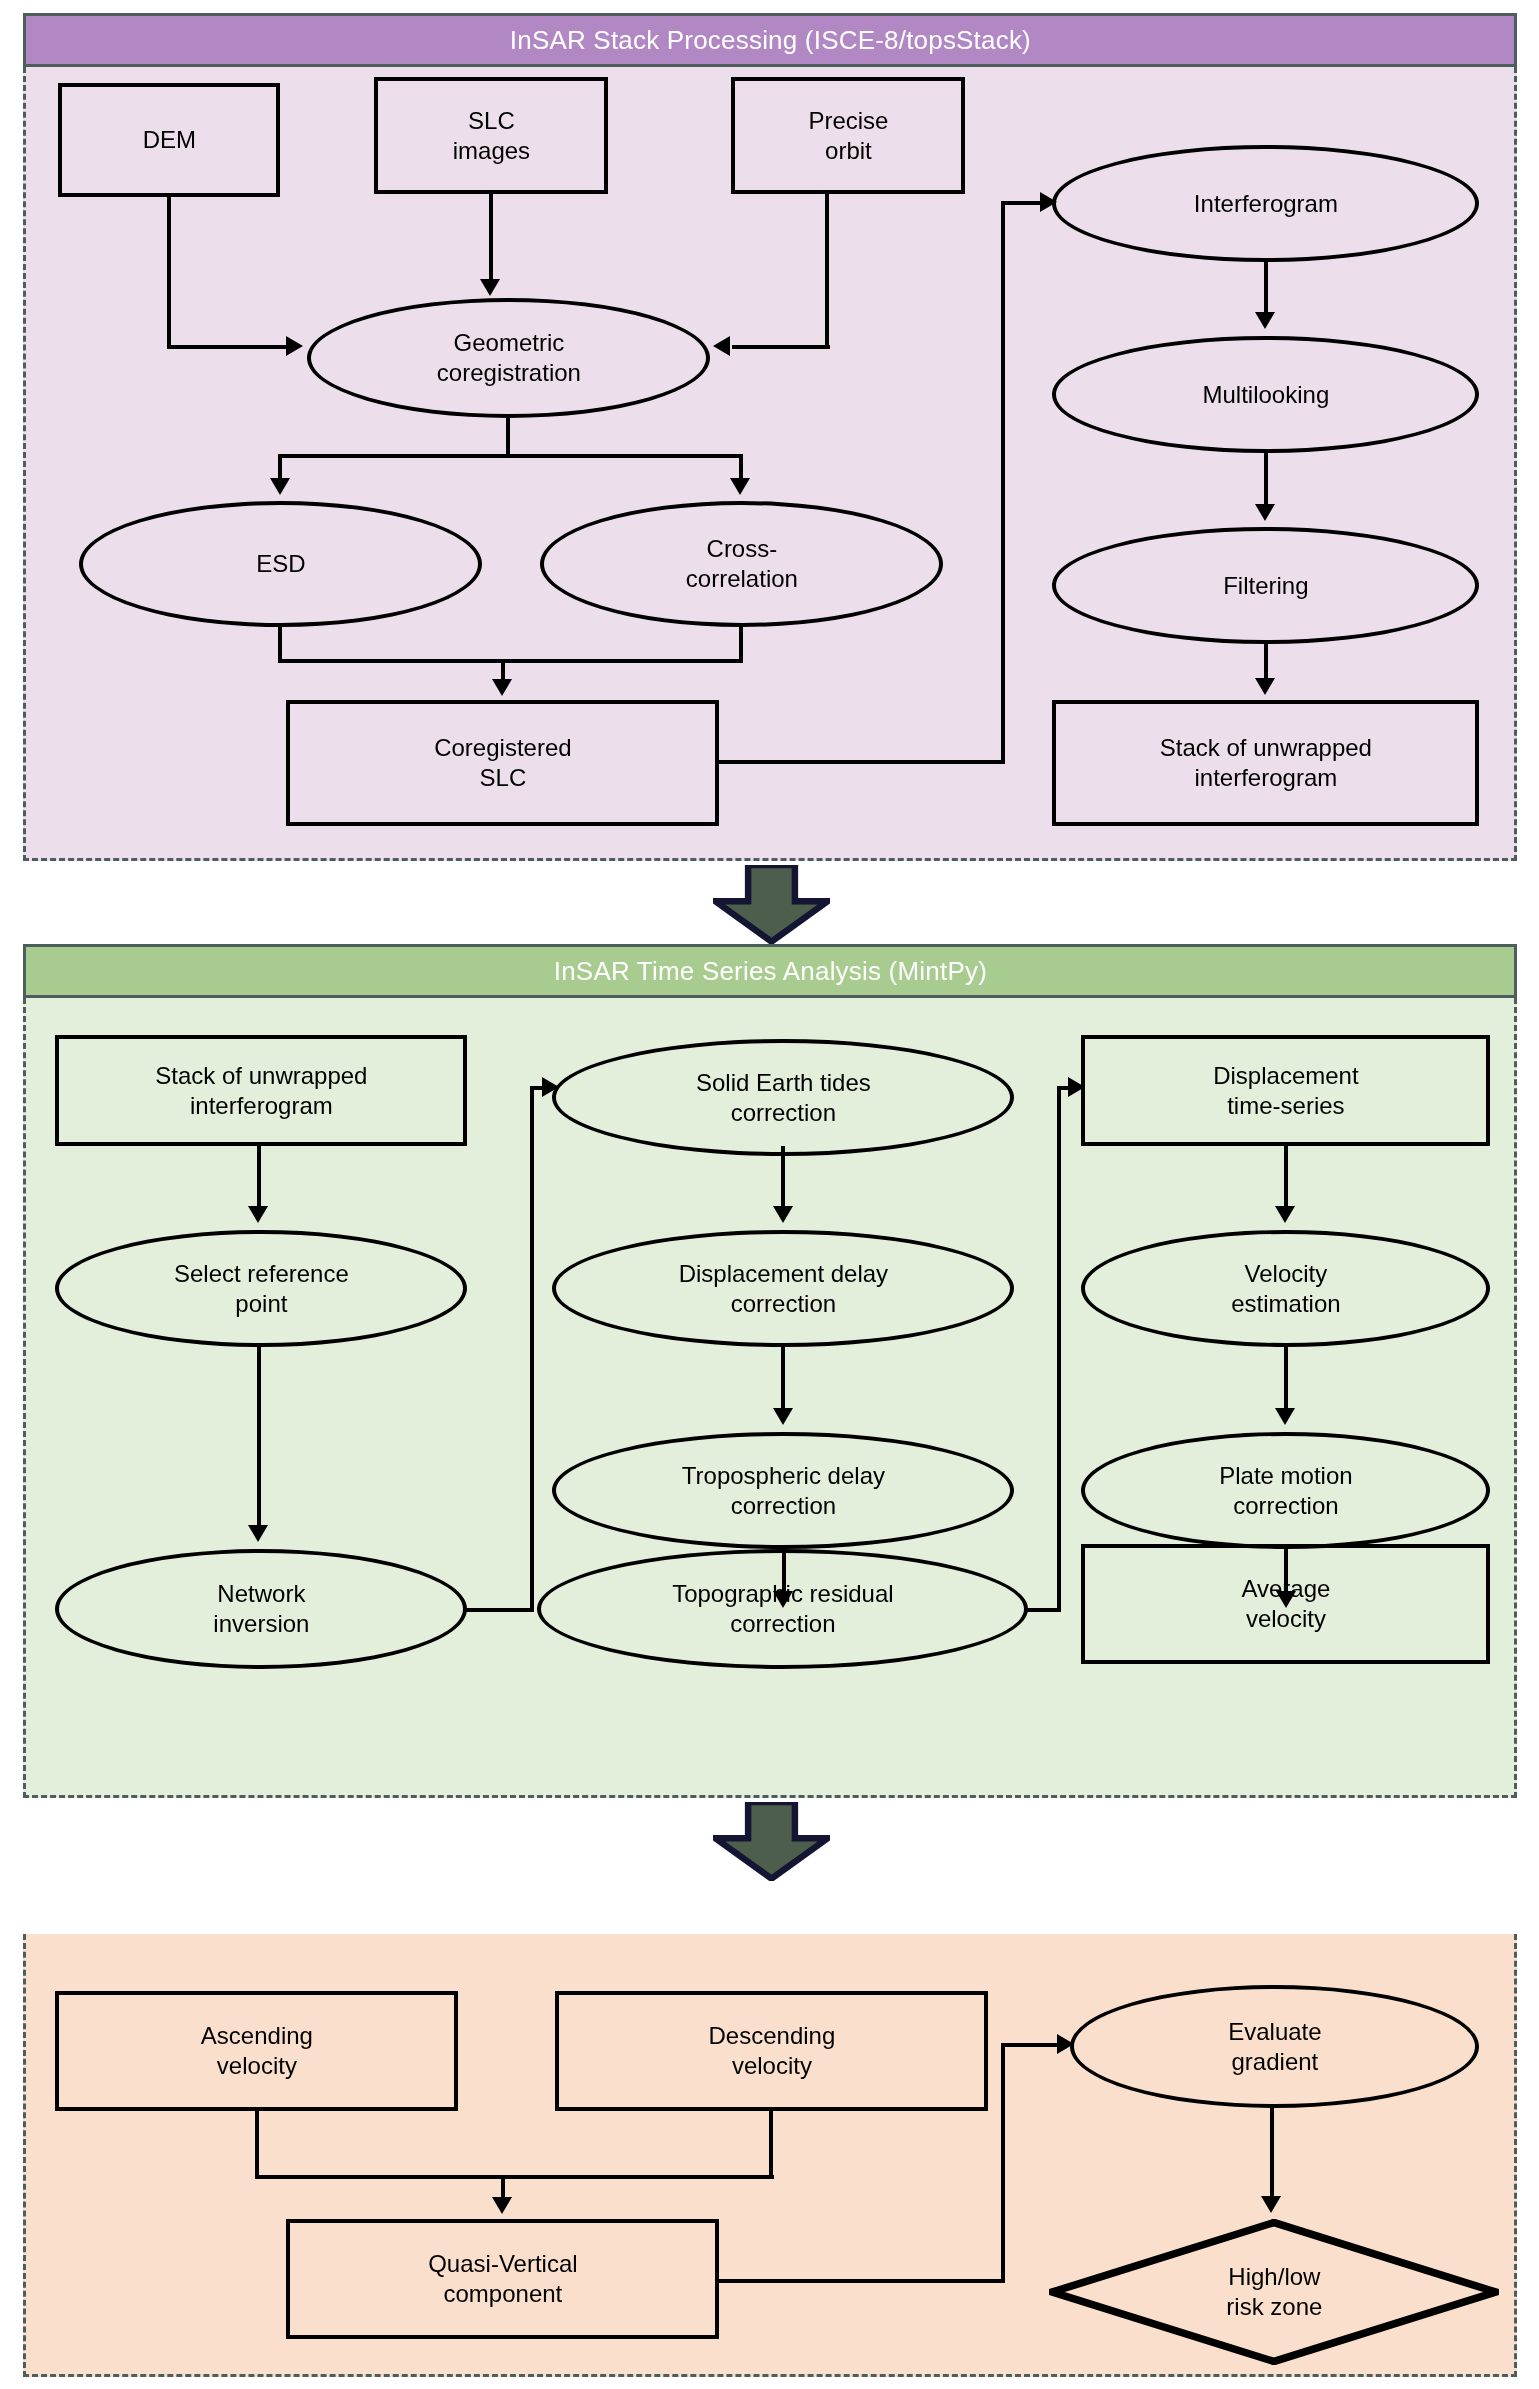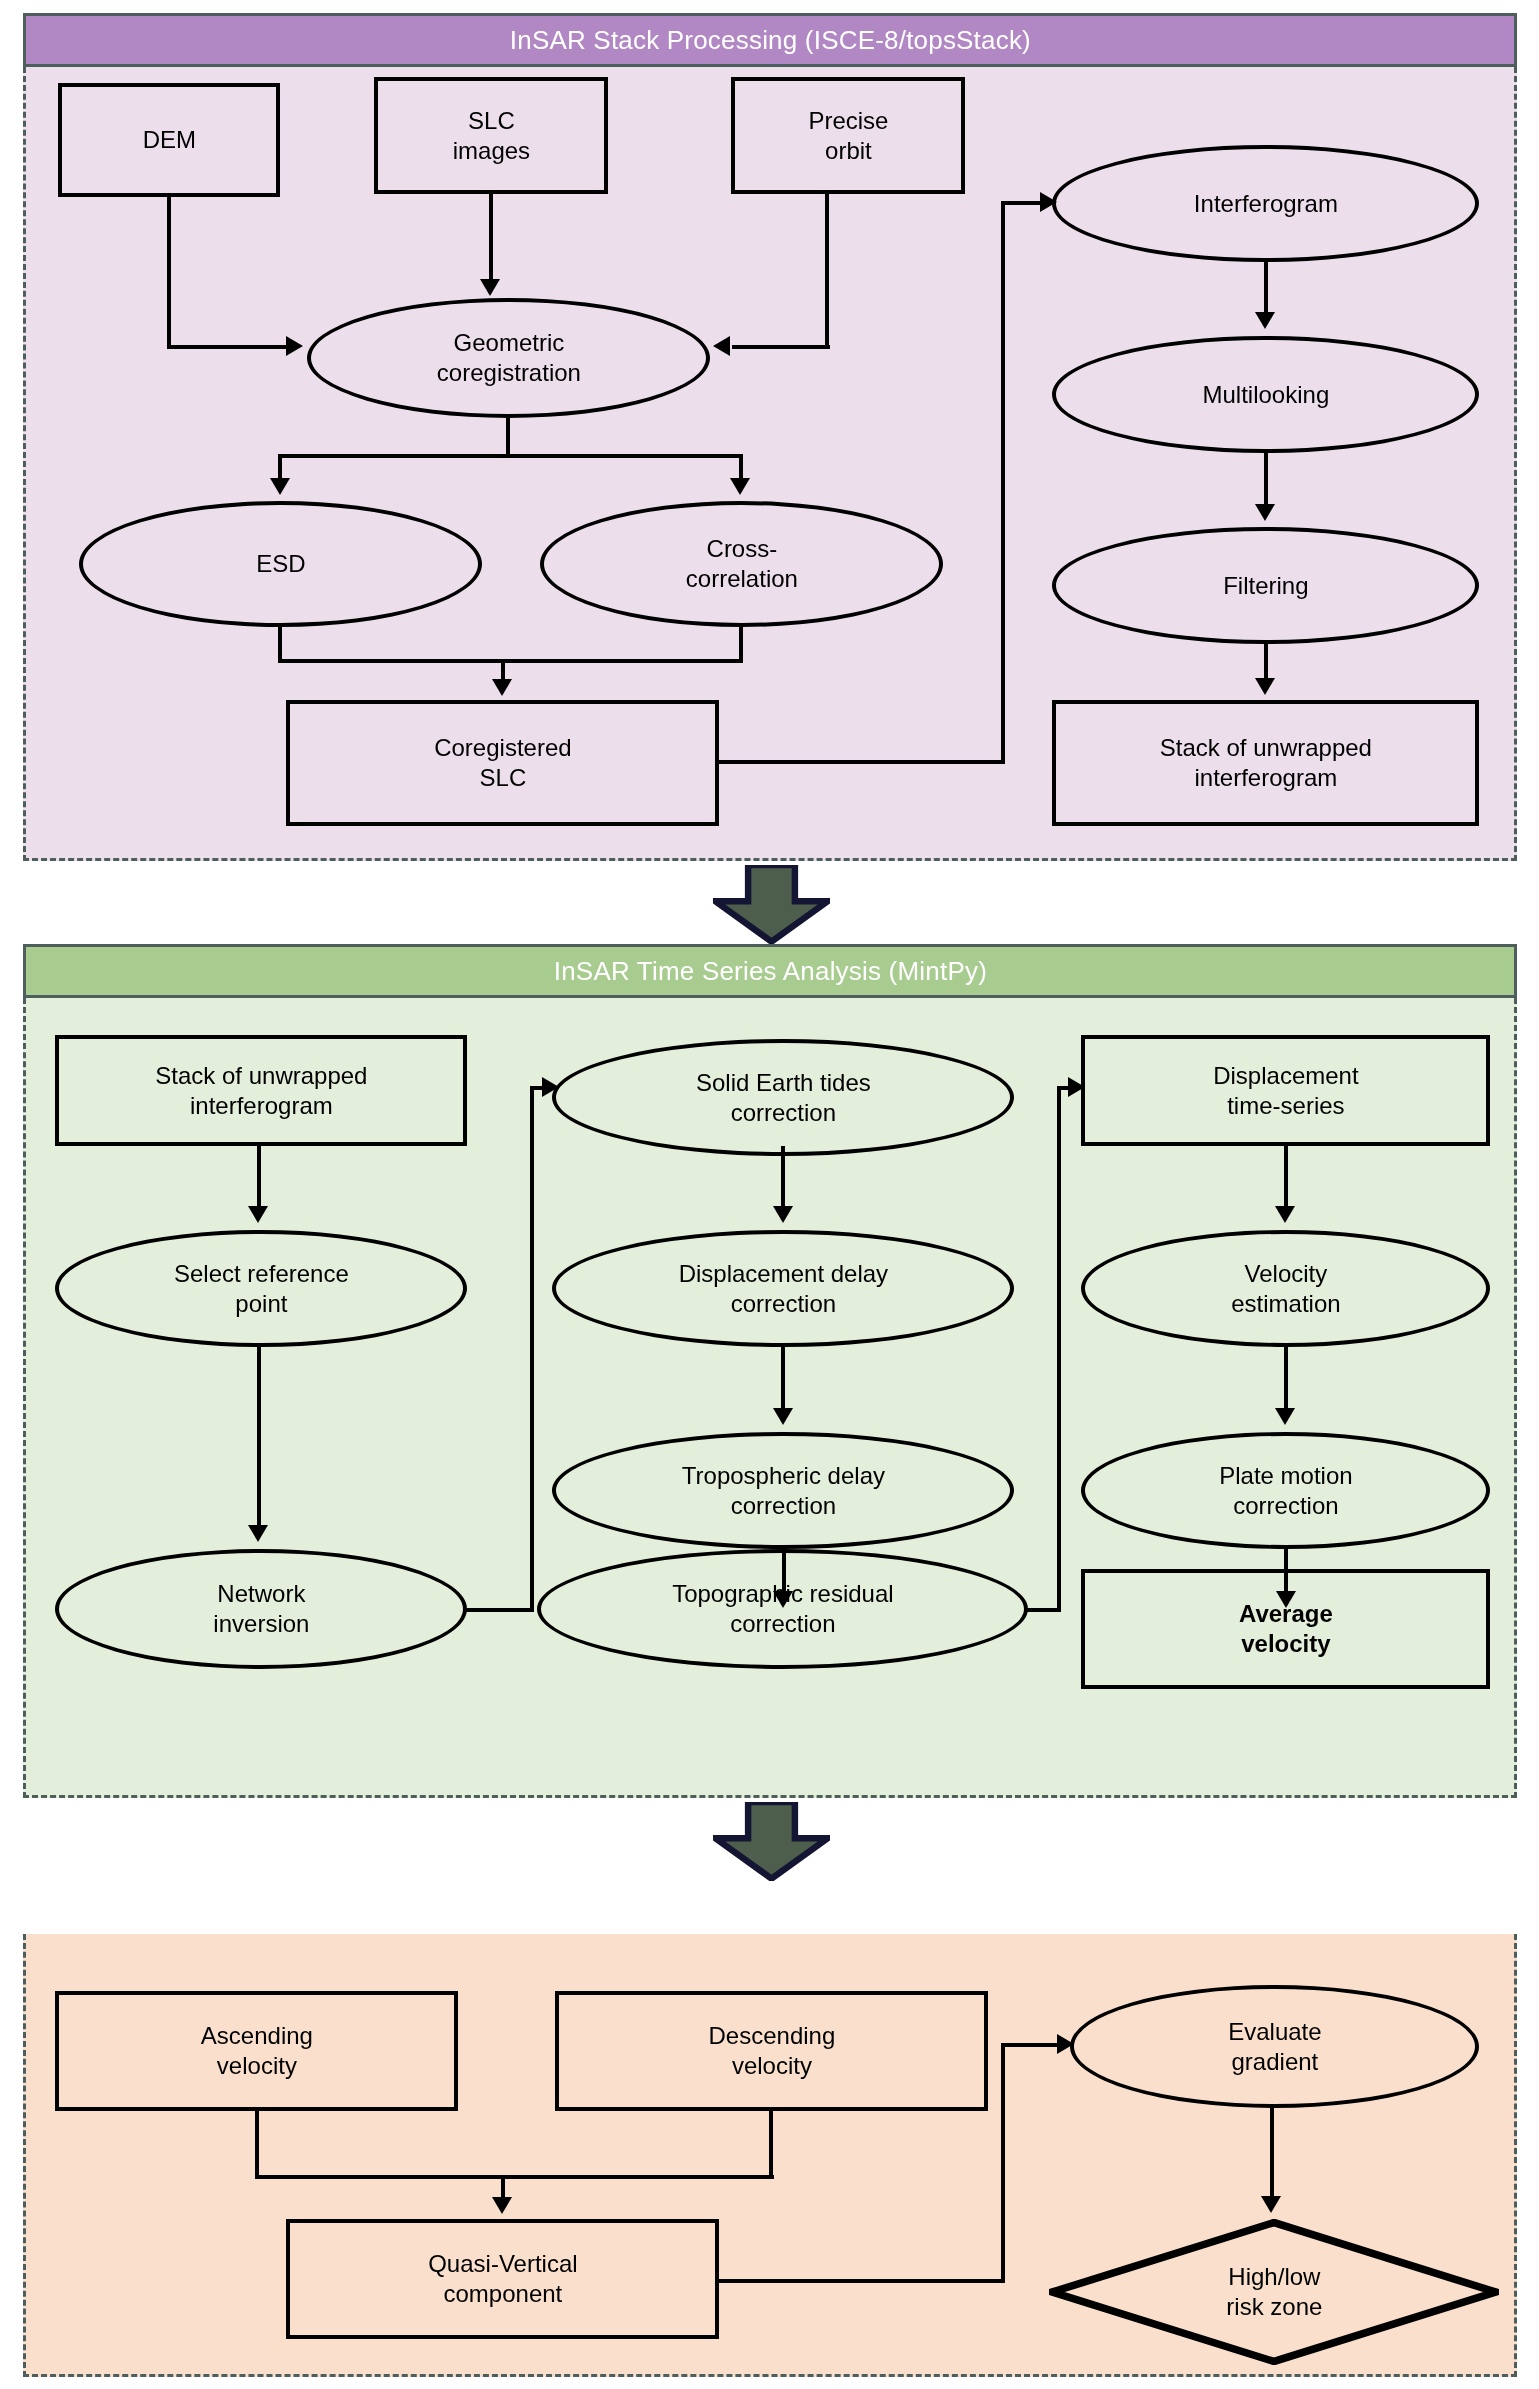--- a/index.html
+++ b/index.html
@@ -219,21 +219,21 @@
     <div class="node ellipse" style="left:1058px;top:286px;width:409px;height:117px;white-space:pre-line;">
       <span class="lbl">Velocity
 estimation</span>
     </div>
 
     <div class="node ellipse" style="left:1058px;top:488px;width:409px;height:117px;white-space:pre-line;">
       <span class="lbl">Plate motion
 correction</span>
     </div>
 
-    <div class="node rect" style="left:1058px;top:625px;width:409px;height:120px;white-space:pre-line;font-weight:bold;">
+    <div class="node rect" style="left:1058px;top:600px;width:409px;height:120px;white-space:pre-line;">
       <span class="lbl">Average
 velocity</span>
     </div>
 
     <div class="ln v" style="left:234px;top:202px;height:61px;"></div>
     <div class="arw down" style="left:225px;top:262px;"></div>
 
     <div class="ln v" style="left:234px;top:403px;height:178px;"></div>
     <div class="arw down" style="left:225px;top:581px;"></div>
 

